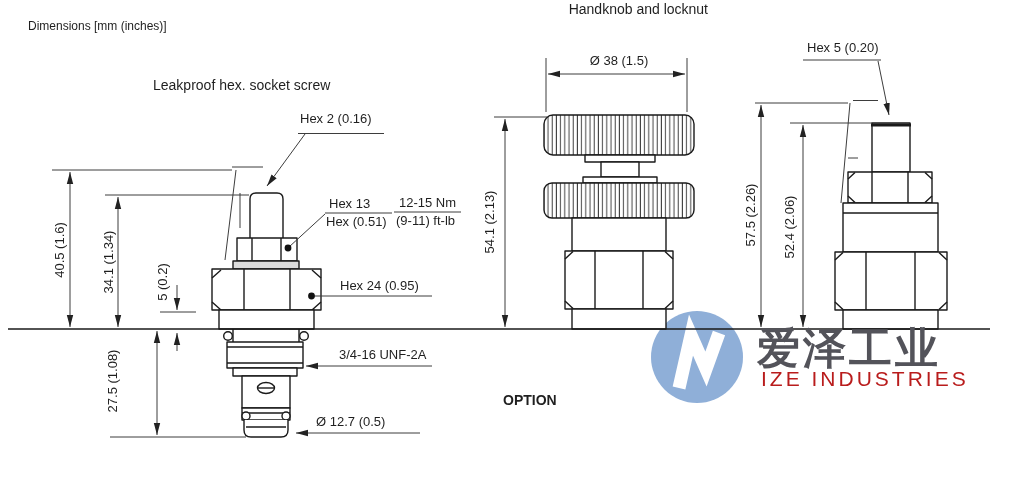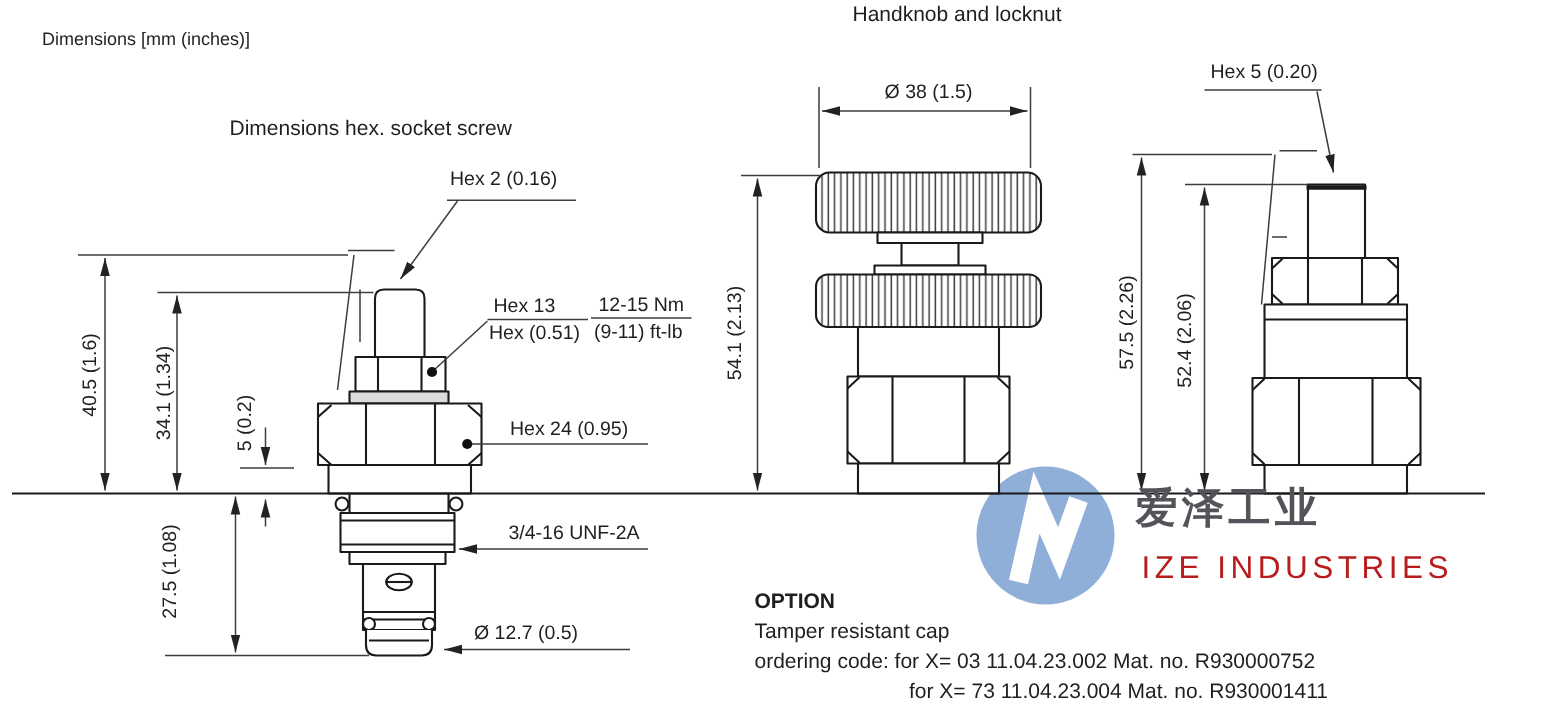--- a/index.html
+++ b/index.html
@@ -6,21 +6,21 @@
   #stage{position:relative;width:1028px;height:478px;background:#fff;overflow:hidden;
          font-family:"Liberation Sans",sans-serif;color:#1f1f1f;}
   svg{position:absolute;left:0;top:0;}
   .lbl{position:absolute;font-size:13px;white-space:nowrap;line-height:1.1;color:#1f1f1f;}
   .title{font-size:14px;}
   .center{text-align:center;}
   .rot{position:absolute;width:130px;height:18px;display:flex;align-items:center;justify-content:center;
        transform:rotate(-90deg);font-size:13px;white-space:nowrap;}
   .opt{position:absolute;font-size:14px;white-space:nowrap;}
   .bold{font-weight:bold;}
-  .wm-cn{position:absolute;left:757px;top:320px;font-size:28px;font-weight:bold;color:#53535a;letter-spacing:3px;}
+  .wm-cn{position:absolute;left:757px;top:320px;font-size:43px;font-weight:bold;color:#53535a;letter-spacing:3px;}
   .wm-en{position:absolute;left:761px;top:367px;font-size:21px;color:#b91c1c;letter-spacing:3px;}
 </style>
 </head>
 <body>
 
 <div id="stage">
 
   <svg width="1028" height="478" viewBox="0 0 1028 478">
     <defs>
       <marker id="arr" orient="auto-start-reverse" markerUnits="userSpaceOnUse" markerWidth="14" markerHeight="8" refX="12" refY="4">
@@ -124,22 +124,22 @@
       <line x1="878" y1="61" x2="889" y2="115" marker-end="url(#arr)"></line>
 
       <path d="M325,214 L289,247 M311,296 H432"></path>
       <circle cx="288" cy="248" r="3.4" fill="#111" stroke="none"></circle>
       <circle cx="311.5" cy="296" r="3.4" fill="#111" stroke="none"></circle>
     </g>
   </svg>
 
   <div class="lbl" style="left:28px;top:20px;font-size:12px;">Dimensions [mm (inches)]</div>
 
-  <div class="lbl title" style="left:153px;top:78px;">Dimensions hex. socket screw</div>
-  <div class="lbl title center" style="left:528px;top:2px;width:220px;">Handknob and locknut</div>
+  <div class="lbl title" style="left:153px;top:78px;">Leakproof hex. socket screw</div>
+  <div class="lbl title center" style="left:488px;top:2px;width:220px;text-align:right;">Handknob and locknut</div>
 
   <div class="lbl" style="left:300px;top:112px;">Hex 2 (0.16)</div>
   <div class="lbl" style="left:329px;top:197px;">Hex  13</div>
   <div class="lbl" style="left:326px;top:215px;">Hex (0.51)</div>
   <div class="lbl" style="left:399px;top:196px;">12-15 Nm</div>
   <div class="lbl" style="left:396px;top:214px;">(9-11) ft-lb</div>
   <div class="lbl" style="left:340px;top:279px;">Hex  24 (0.95)</div>
   <div class="lbl" style="left:339px;top:348px;">3/4-16 UNF-2A</div>
   <div class="lbl" style="left:316px;top:415px;">Ø 12.7 (0.5)</div>
 
@@ -149,20 +149,17 @@
   <div class="rot" style="left:47px;top:372px;">27.5 (1.08)</div>
 
   <div class="lbl center" style="left:569px;top:54px;width:100px;">Ø 38 (1.5)</div>
   <div class="rot" style="left:424px;top:213px;">54.1 (2.13)</div>
 
   <div class="lbl" style="left:807px;top:41px;">Hex 5 (0.20)</div>
   <div class="rot" style="left:685px;top:206px;">57.5 (2.26)</div>
   <div class="rot" style="left:724px;top:218px;">52.4 (2.06)</div>
 
   <div class="opt bold" style="left:503px;top:392px;text-align:center;">OPTION</div>
-  <div class="opt" style="left:503px;top:412px;">Tamper resistant cap</div>
-  <div class="opt" style="left:503px;top:432px;">ordering code: for X= 03  11.04.23.002 Mat. no. R930000752</div>
-  <div class="opt" style="left:606px;top:452px;">for X= 73  11.04.23.004 Mat. no. R930001411</div>
 
   <div class="wm-cn">爱泽工业</div>
   <div class="wm-en">IZE INDUSTRIES</div>
 
 </div>
 
 </body></html>

